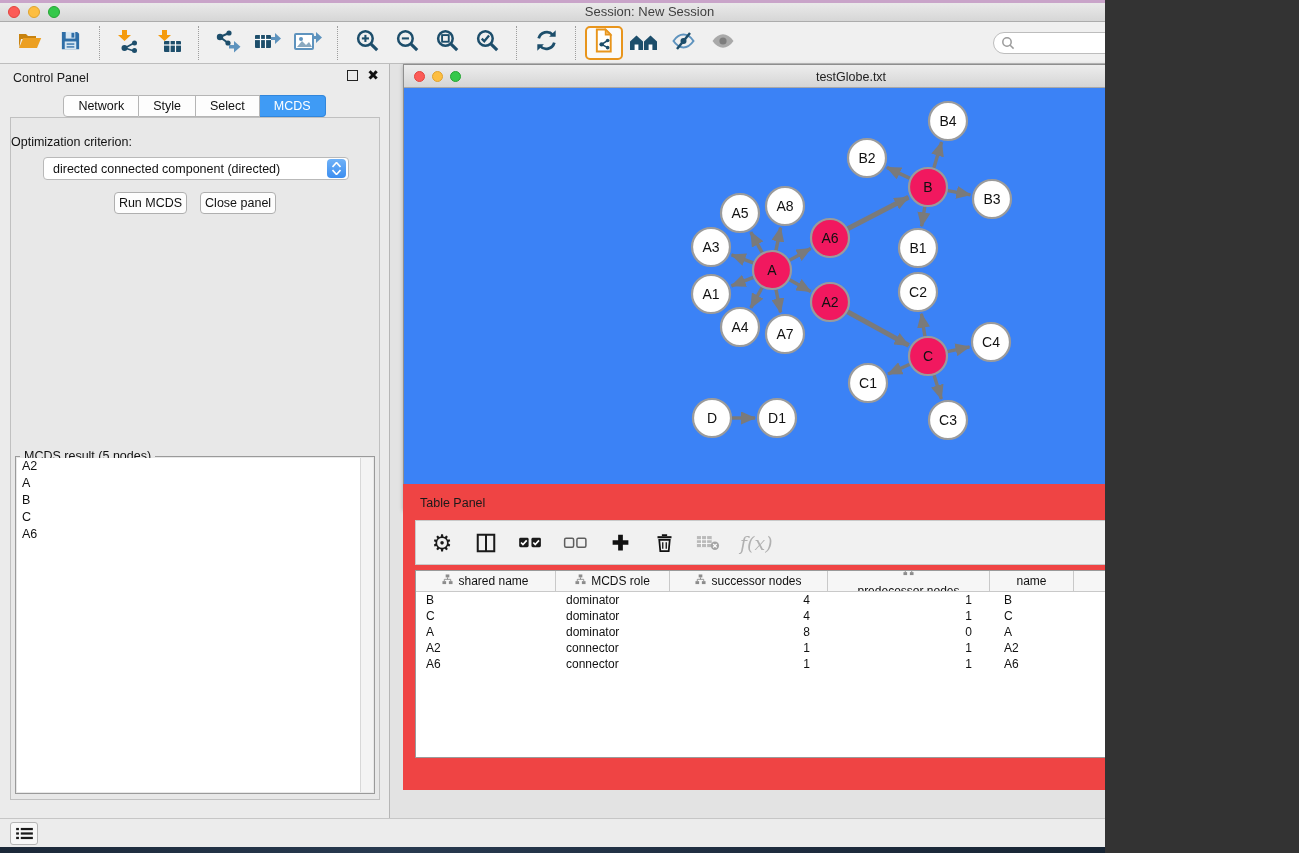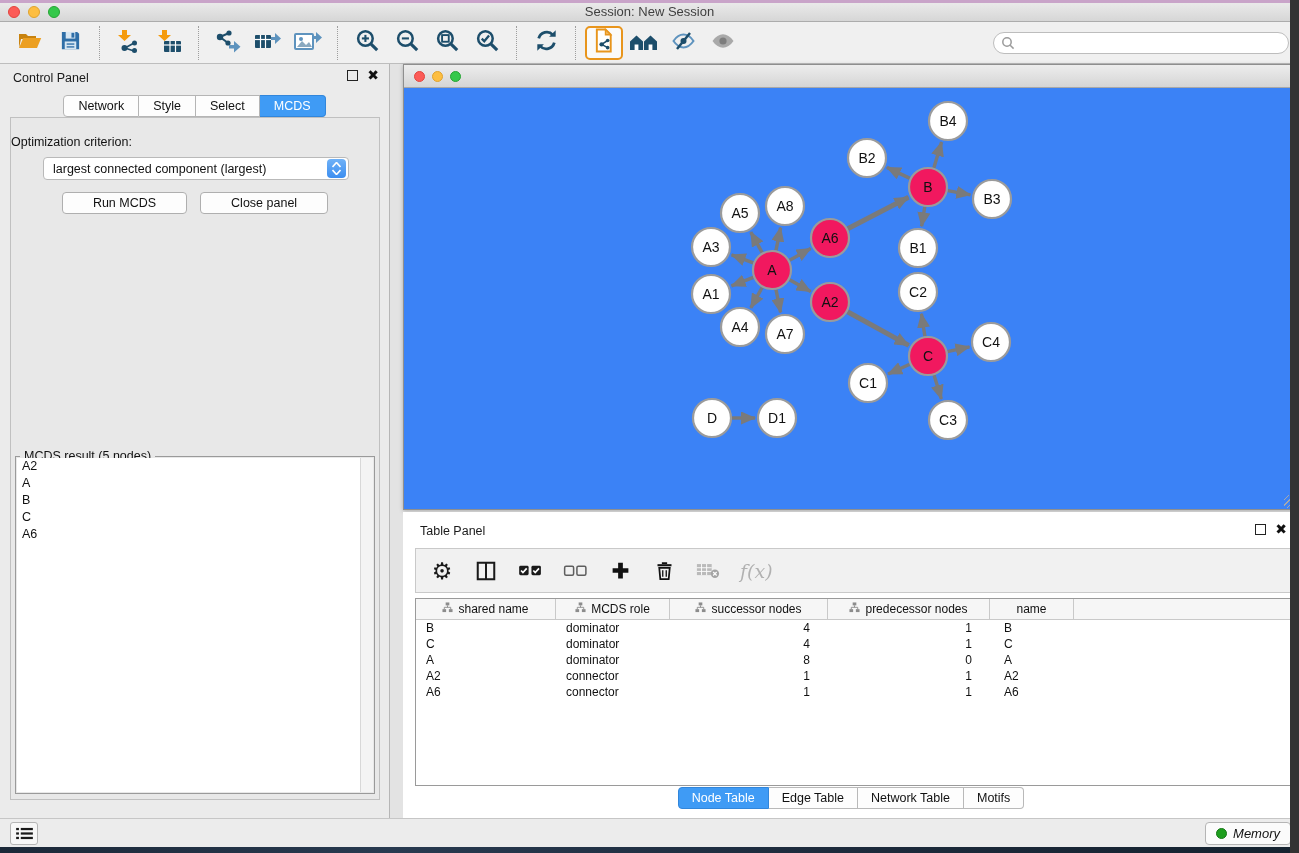--- a/index.html
+++ b/index.html
@@ -1,18 +1,18 @@
 <!DOCTYPE html>
 <html><head>
 <meta charset="utf-8">
 <style>
   * { margin:0; padding:0; box-sizing:border-box; }
   html,body { background:#333; }
   body { font-family:"Liberation Sans","DejaVu Sans",sans-serif; }
-  .screen { position:relative; width:1290px; height:853px; background:#E3E3E3; overflow:hidden; }
+  .screen { position:relative; width:1105px; height:853px; background:#E3E3E3; overflow:hidden; }
 
   
   .mac-titlebar { position:absolute; left:0; top:0; width:1299px; height:22px;
     background:linear-gradient(#EDEDED,#D6D6D6); border-bottom:1px solid #ACACAC; }
   .purple-strip { position:absolute; left:0; top:0; width:100%; height:3px; background:#C9A4C9; }
   .lights { position:absolute; left:8px; top:6px; display:flex; gap:8px; }
   .light { width:12px; height:12px; border-radius:50%; }
   .light.red { background:#FC5B57; border:1px solid #E2443E; }
   .light.yellow { background:#FDBE41; border:1px solid #E0A32E; }
   .light.green { background:#34C84A; border:1px solid #26A434; }
@@ -46,42 +46,42 @@
   .cp-inner { position:absolute; left:10px; top:53px; width:370px; height:683px; background:#E8E8E8;
     border:1px solid #C0C0C0; }
   .opt-label { position:absolute; left:0; right:0; top:17px; font-size:12.5px; color:#111; }
   .cp-select { position:absolute; left:32px; top:39px; width:306px; height:23px; background:#fff;
     border:1px solid #B9B9B9; border-radius:4px; display:flex; align-items:center; }
   .cp-select .val { flex:1; font-size:12.5px; padding-left:9px; color:#111; white-space:nowrap; overflow:hidden; }
   .cp-stepper { width:19px; height:19px; margin-right:2px; background:linear-gradient(#6FB1F7,#3C8EF0);
     border-radius:4px; display:flex; flex-direction:column; align-items:center; justify-content:center; gap:1px; }
   .cp-stepper svg { display:block; }
   .cp-buttons { position:absolute; left:0; right:0; top:74px; display:flex; justify-content:center; gap:13px; }
-  .cp-btn { height:22px; padding:0 30px; background:#FDFDFD; border:1px solid #AFAFAF; border-radius:4px;
+  .cp-btn { height:22px; padding:0 4px; background:#FDFDFD; border:1px solid #AFAFAF; border-radius:4px;
     font-size:12.5px; color:#111; display:flex; align-items:center; font-family:inherit; }
   .result-box { position:absolute; left:4px; right:4px; top:338px; bottom:5px; border:1px solid #9A9A9A; }
   .result-legend { position:absolute; left:4px; top:-8px; background:#E8E8E8; padding:0 4px; font-size:12.5px; color:#111; }
   .result-list { position:absolute; left:1px; right:1px; top:1px; bottom:1px; background:#fff; overflow:hidden; }
   .result-scroll { position:absolute; right:0; top:0; bottom:0; width:13px; background:#F4F4F4; border-left:1px solid #D8D8D8; }
   .result-item { font-size:12.5px; color:#111; padding:1px 0 1px 5px; line-height:15px; }
 
   
   .network-window { position:absolute; left:403px; top:64px; width:896px; height:446px;
     border:1px solid #8E8E8E; background:#fff; box-shadow:0 1px 4px rgba(0,0,0,0.25); }
   .nw-titlebar { position:relative; height:23px; background:linear-gradient(#EDEDED,#D5D5D5); border-bottom:1px solid #A8A8A8; }
   .nw-lights { position:absolute; left:10px; top:6px; display:flex; gap:7px; }
   .nw-light { width:11px; height:11px; border-radius:50%; }
   .nw-title { position:absolute; left:0; right:0; top:5px; text-align:center; font-size:12.5px; color:#222; }
   .nw-canvas { position:relative; width:894px; height:421px; background:#3b82f6; }
   .nw-canvas svg { display:block; }
   .resize-corner { position:absolute; right:1px; bottom:1px; width:13px; height:13px;
     background:repeating-linear-gradient(135deg, transparent 0 3px, #A9A9A9 3px 4px); }
 
   
-  .table-panel { position:absolute; left:403px; top:512px; width:896px; height:306px; background:#ffffff; }
+  .table-panel { position:absolute; left:403px; top:484px; width:896px; height:306px; background:#ef4444; }
   .tp-title { position:absolute; left:17px; top:12px; font-size:12.5px; color:#1A1A1A; }
   .table-panel .panel-wicons { right:12px; top:12px; }
   .tp-toolbar { position:absolute; left:12px; right:8px; top:36px; height:45px; background:#F1F1F1;
     border:1px solid #C9C9C9; display:flex; align-items:center; gap:20px; padding-left:14px; }
   .tp-tool { display:flex; align-items:center; justify-content:center; min-width:24px; height:30px; }
   .gear-glyph { font-size:23px; color:#1A1A1A; line-height:24px; }
   .fx-glyph { font-family:"DejaVu Serif",serif; font-style:italic; font-size:19px; color:#ABABAB; }
   .tp-table { position:absolute; left:12px; right:8px; top:86px; height:188px; background:#fff; border:1px solid #9A9A9A; overflow:hidden; }
   .tbl-head { display:flex; height:21px; background:#F6F6F6; border-bottom:1px solid #C9C9C9; }
   .tbl-hcell { display:flex; align-items:center; justify-content:center; gap:5px; font-size:12px; color:#111;
@@ -290,21 +290,21 @@
     </div>
     <div class="cp-tabs" id="cp-tabs">
         <div class="cp-tab">Network</div>
         <div class="cp-tab">Style</div>
         <div class="cp-tab">Select</div>
         <div class="cp-tab active">MCDS</div>
       </div>
     <div class="cp-inner">
       <div class="opt-label">Optimization criterion:</div>
       <div class="cp-select">
-        <span class="val">largest connected component (largest)</span>
+        <span class="val">directed connected component (directed)</span>
         <span class="cp-stepper">
           <svg width="9" height="6" viewBox="0 0 9 6">
               <path d="M0.5 5L4.5 0.5L8.5 5" fill="none" stroke="#fff" stroke-width="1.6"></path>
             </svg>
           <svg width="9" height="6" viewBox="0 0 9 6">
               <path d="M0.5 1L4.5 5.5L8.5 1" fill="none" stroke="#fff" stroke-width="1.6"></path>
             </svg>
         </span>
       </div>
       <div class="cp-buttons">
@@ -325,20 +325,21 @@
     </div>
   </div>
 
   <div class="network-window">
     <div class="nw-titlebar">
       <div class="nw-lights">
         <span class="nw-light" style="background:#FC5B57;border:1px solid #E2443E;"></span>
         <span class="nw-light" style="background:#FDBE41;border:1px solid #E0A32E;"></span>
         <span class="nw-light" style="background:#34C84A;border:1px solid #26A434;"></span>
       </div>
+      <div class="nw-title">testGlobe.txt</div>
     </div>
     <div class="nw-canvas" id="graph-canvas">
         <svg width="894" height="421" viewBox="0 0 894 421">
           <defs>
             <marker id="arrowhead" markerUnits="userSpaceOnUse" markerWidth="15" markerHeight="13" refX="14" refY="6.5" orient="auto">
               <path d="M0,0 L15,6.5 L0,13 Z" fill="#7A7A7A"></path>
             </marker>
           </defs>
           <line x1="349.4" y1="189.3" x2="327.5" y2="197.9" stroke="#7A7A7A" stroke-width="3.4" marker-end="url(#arrowhead)"></line>
           <line x1="349.3" y1="174.9" x2="327.6" y2="166.8" stroke="#7A7A7A" stroke-width="3.4" marker-end="url(#arrowhead)"></line>
@@ -533,21 +534,21 @@
           </div>
           <div class="tbl-hcell" style="width: 158px;">
             <span><svg width="11" height="11" viewBox="0 0 12 12">
                 <rect x="4" y="0.5" width="4" height="3.2" fill="#8C8C8C"></rect>
                 <rect x="0.5" y="7.8" width="4" height="3.2" fill="#8C8C8C"></rect>
                 <rect x="7.5" y="7.8" width="4" height="3.2" fill="#8C8C8C"></rect>
                 <path d="M6 3.7v2.1M2.5 7.8V5.8h7v2" stroke="#8C8C8C" fill="none" stroke-width="1"></path>
               </svg></span>
             <span>successor nodes</span>
           </div>
-          <div class="tbl-hcell" style="width: 162px;">
+          <div class="tbl-hcell" style="width: 162px; flex-direction: column;">
             <span><svg width="11" height="11" viewBox="0 0 12 12">
                 <rect x="4" y="0.5" width="4" height="3.2" fill="#8C8C8C"></rect>
                 <rect x="0.5" y="7.8" width="4" height="3.2" fill="#8C8C8C"></rect>
                 <rect x="7.5" y="7.8" width="4" height="3.2" fill="#8C8C8C"></rect>
                 <path d="M6 3.7v2.1M2.5 7.8V5.8h7v2" stroke="#8C8C8C" fill="none" stroke-width="1"></path>
               </svg></span>
             <span>predecessor nodes</span>
           </div>
           <div class="tbl-hcell" style="width: 84px;">
             <span>name</span>
@@ -585,26 +586,20 @@
           </div>
           <div class="tbl-row">
             <div class="tbl-cell" style="width: 140px; text-align: left; padding: 0px 0px 0px 10px;">A6</div>
             <div class="tbl-cell" style="width: 114px; text-align: left; padding: 0px 0px 0px 10px;">connector</div>
             <div class="tbl-cell" style="width: 158px; text-align: right; padding: 0px 18px 0px 0px;">1</div>
             <div class="tbl-cell" style="width: 162px; text-align: right; padding: 0px 18px 0px 0px;">1</div>
             <div class="tbl-cell" style="width: 84px; text-align: left; padding: 0px 0px 0px 14px;">A6</div>
           </div>
         </div>
     </div>
-    <div class="tp-tabs" id="tp-tabs">
-        <div class="tp-tab active">Node Table</div>
-        <div class="tp-tab">Edge Table</div>
-        <div class="tp-tab">Network Table</div>
-        <div class="tp-tab">Motifs</div>
-      </div>
   </div>
 
   <div class="status-bar">
     <div class="list-btn">
       <svg width="17" height="13" viewBox="0 0 18 14">
           <g fill="#1A1A1A">
             <rect x="0" y="1" width="3" height="2.4"></rect>
             <rect x="5" y="1" width="13" height="2.4"></rect>
             <rect x="0" y="5.8" width="3" height="2.4"></rect>
             <rect x="5" y="5.8" width="13" height="2.4"></rect>

